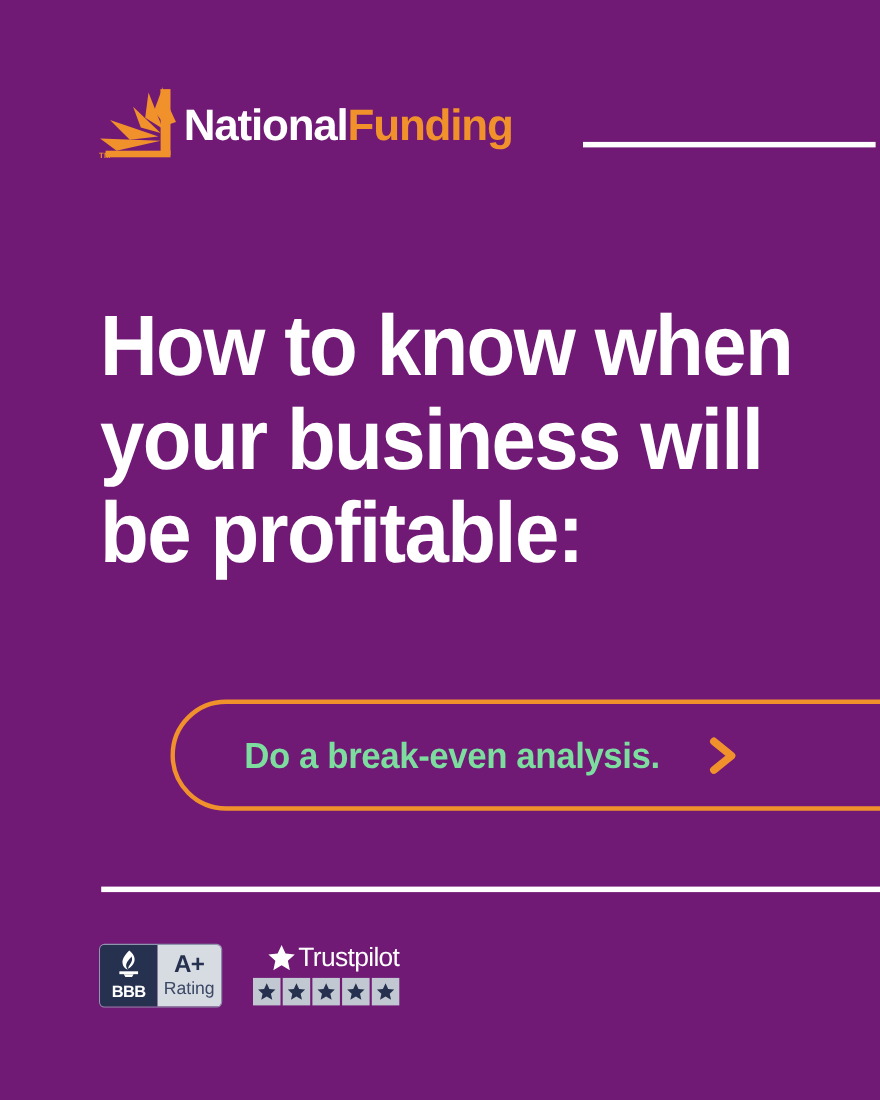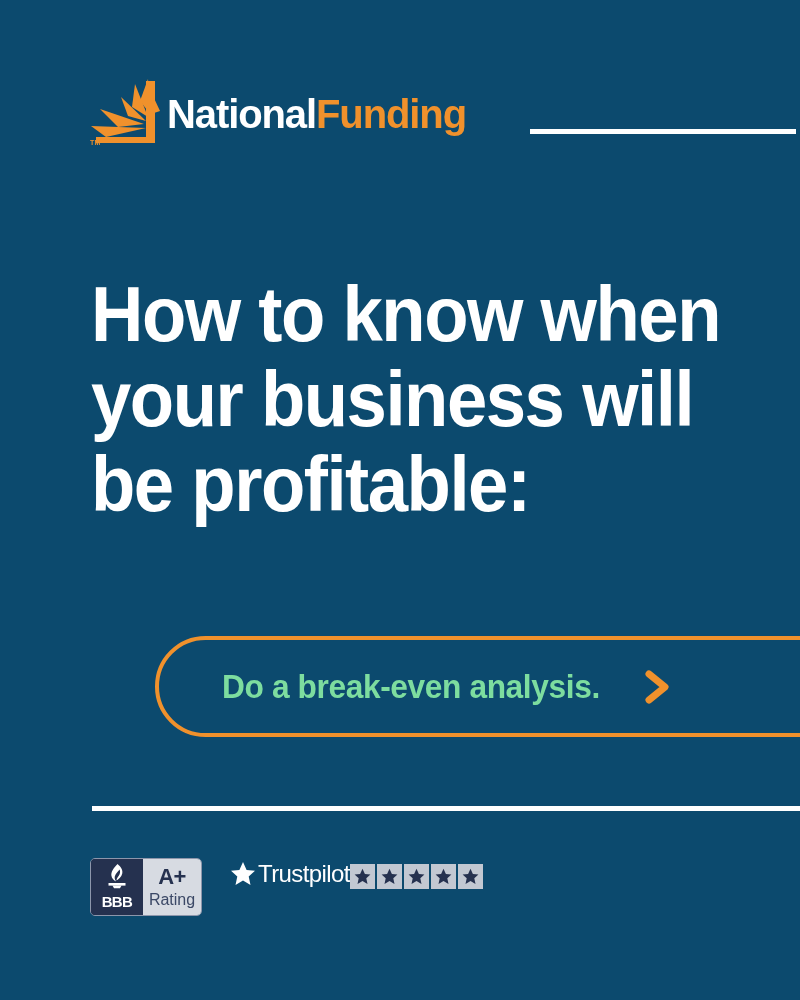--- a/index.html
+++ b/index.html
@@ -8,21 +8,21 @@
     padding: 0;
     background: #1d2943;
   }
   body {
     font-family: "Liberation Sans", sans-serif;
   }
   .canvas {
     position: relative;
     width: 800px;
     height: 1000px;
-    background: #0c4a6e;
+    background: #701a75;
     overflow: hidden;
   }
 
   
   .header {
     position: absolute;
     left: 0;
     top: 72px;
     width: 800px;
     height: 86px;
@@ -191,22 +191,22 @@
     font-size: 16px;
     font-weight: 400;
     line-height: 1;
     margin-top: 4px;
   }
 
   
   .trustpilot {
     margin-left: 28px;
     display: flex;
-    flex-direction: row;
-    align-items: center;
+    flex-direction: column;
+    align-items: flex-end;
   }
   .tp-wordmark {
     display: flex;
     align-items: center;
   }
   .tp-star-logo { width: 26px; height: 25px; }
   .tp-star-logo svg { display: block; }
   .tp-name {
     color: #ffffff;
     font-size: 24px;

